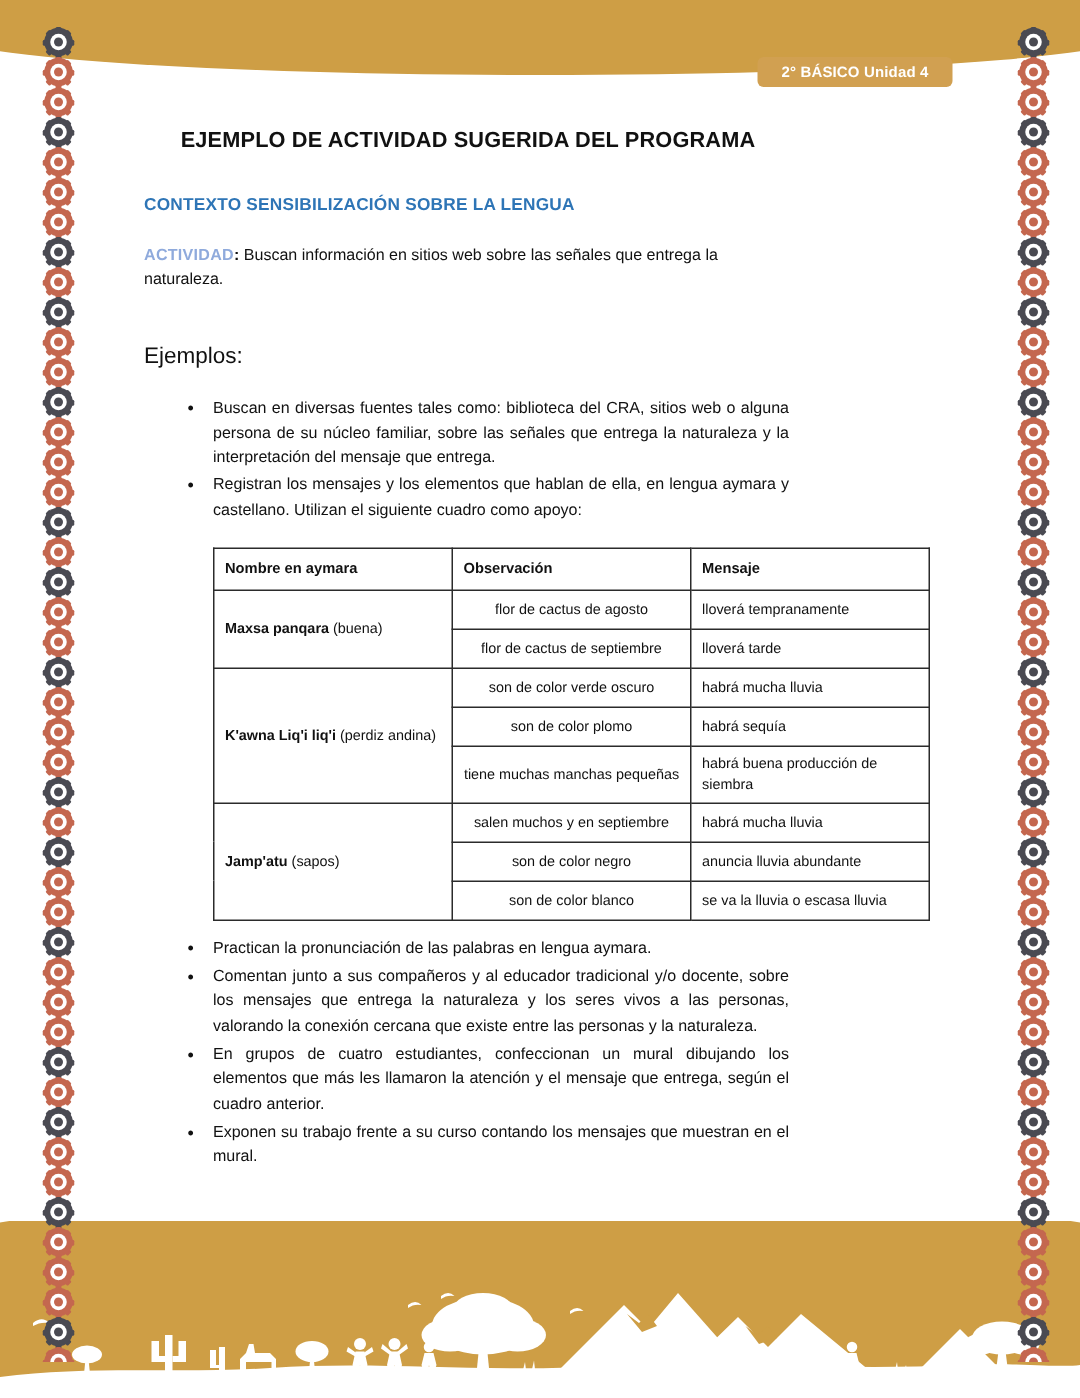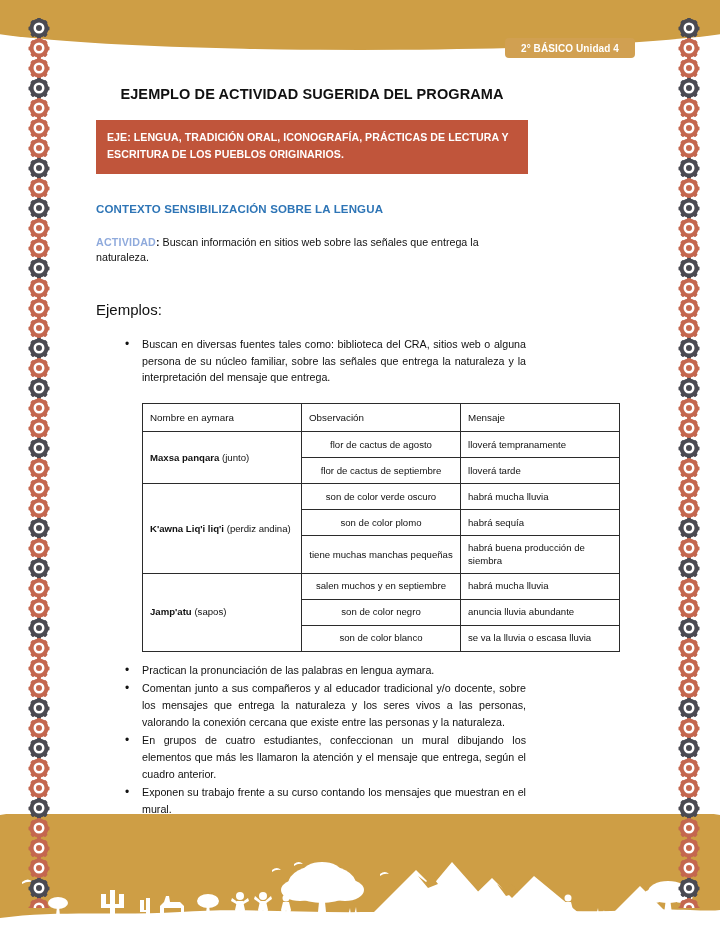--- a/index.html
+++ b/index.html
@@ -208,21 +208,21 @@
     line-height: 1.38;
     vertical-align: middle;
   }
   table.cuadro td.name-cell {
     width: 124px;
     vertical-align: middle;
   }
   table.cuadro td.obs-cell { width: 178px; text-align: center; }
   table.cuadro td.msg-cell { width: 176px; }
   table.cuadro tr.head td {
-    font-weight: normal;
+    font-weight: bold;
     height: 28px;
     font-size: 9.8px;
   }
   table.cuadro td .aym { font-weight: bold; }
   table.cuadro td .glo { font-weight: normal; }
   table.cuadro tr.body-row td { height: 26px; }
 
   
   .bottom-band {
     position: absolute;
@@ -1248,44 +1248,44 @@
       <div class="ring-outer"></div>
       <div class="ring-mid"></div>
       <div class="ring-in"></div>
     </div>
   </div>
 
 <div class="content">
 
   <div class="doc-title">EJEMPLO DE ACTIVIDAD SUGERIDA DEL PROGRAMA</div>
 
-  <div class="eje-banner">EJE: LENGUA, TRADICIÓN ORAL, ICONOGRAFÍA, PRÁCTICAS DE LECTURA Y ESCRITURA DE LOS PUEBLOS ORIGINARIOS.</div>
 
   <div class="section-heading">CONTEXTO SENSIBILIZACIÓN SOBRE LA LENGUA</div>
 
   <div class="activity-line">
     <span class="act-label">ACTIVIDAD</span><span class="act-colon">:</span><span> Buscan información en sitios web sobre las señales que entrega la naturaleza.</span>
   </div>
 
   <div class="examples-label">Ejemplos:</div>
 
   <ul class="bullets" id="bullets-top">
       <li>Buscan en diversas fuentes tales como: biblioteca del CRA, sitios web o alguna persona de su núcleo familiar, sobre las señales que entrega la naturaleza y la interpretación del mensaje que entrega.</li>
+      <li>Registran los mensajes y los elementos que hablan de ella, en lengua aymara y castellano. Utilizan el siguiente cuadro como apoyo:</li>
     </ul>
 
   <div class="table-wrap">
     <table class="cuadro" id="cuadro">
       <tbody id="cuadro-body">
           <tr class="head">
             <td>Nombre en aymara</td>
             <td>Observación</td>
             <td>Mensaje</td>
           </tr>
           <tr class="body-row">
-            <td class="name-cell" rowspan="2"><span class="aym">Maxsa panqara</span><span class="glo"> (junto)</span></td>
+            <td class="name-cell" rowspan="2"><span class="aym">Maxsa panqara</span><span class="glo"> (buena)</span></td>
             <td class="obs-cell">flor de cactus de agosto</td>
             <td class="msg-cell">lloverá tempranamente</td>
           </tr>
           <tr class="body-row">
             <td class="obs-cell">flor de cactus de septiembre</td>
             <td class="msg-cell">lloverá tarde</td>
           </tr>
           <tr class="body-row">
             <td class="name-cell" rowspan="3"><span class="aym">K'awna Liq'i liq'i</span><span class="glo"> (perdiz andina)</span></td>
             <td class="obs-cell">son de color verde oscuro</td>

